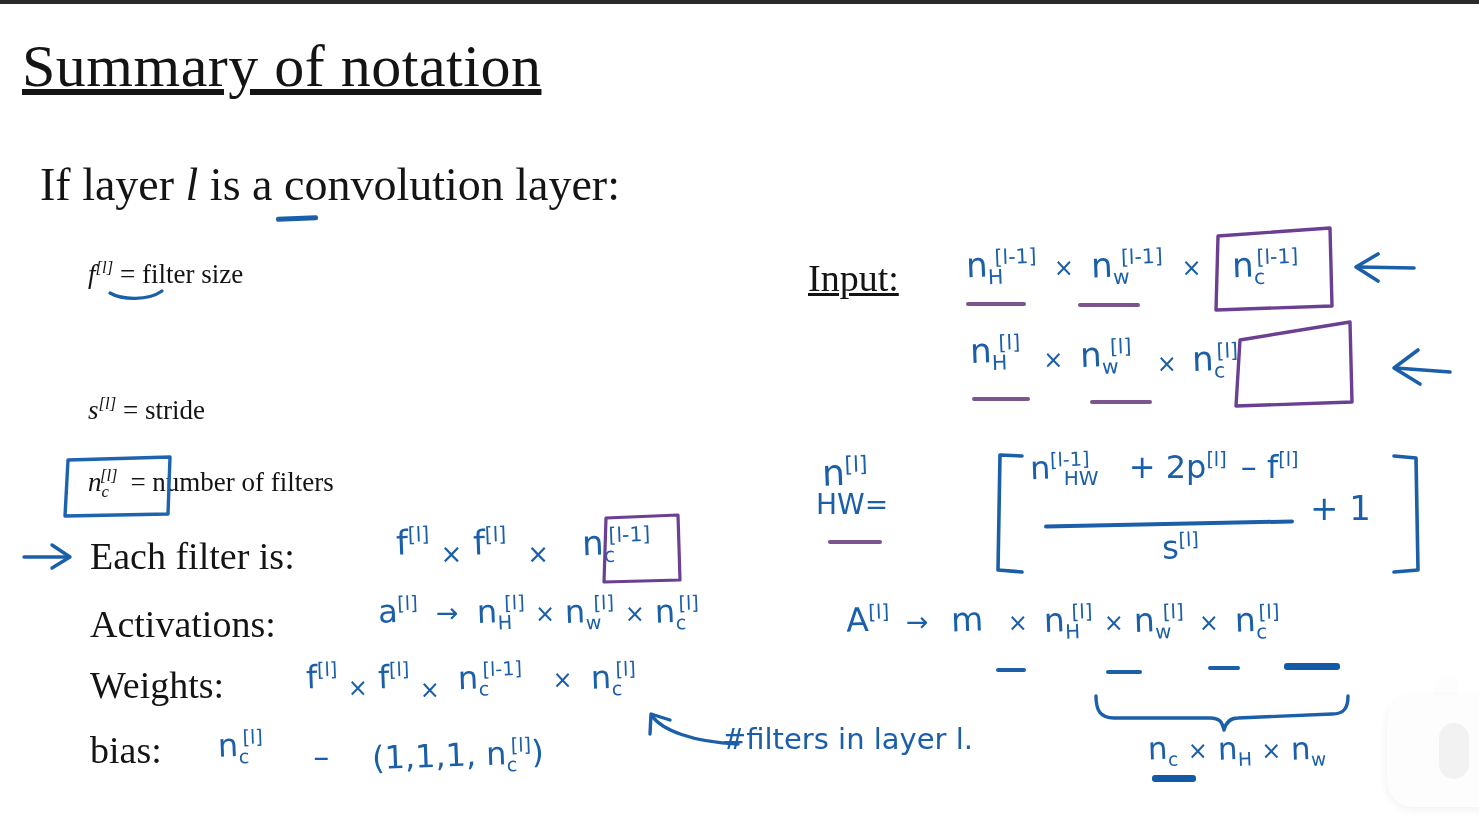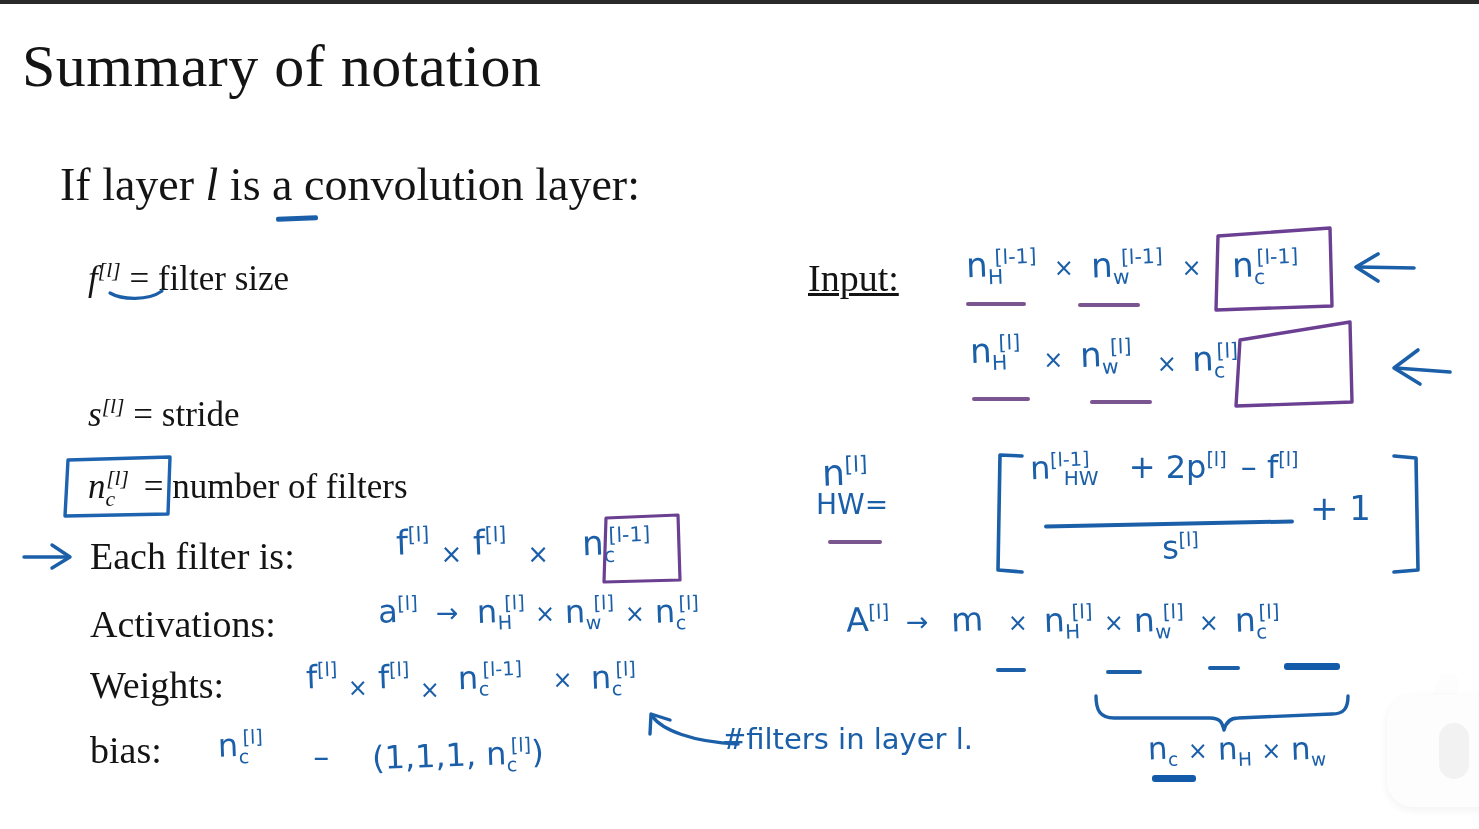--- a/index.html
+++ b/index.html
@@ -28,27 +28,28 @@
   .printed {
     position: absolute;
     white-space: nowrap;
     color: #141414;
     font-family: "Liberation Serif", "DejaVu Serif", serif;
   }
   #title {
     left: 22px; top: 32px;
     font-size: 60px;
     letter-spacing: 0.5px;
+    text-decoration: underline;
   }
   #subtitle {
-    left: 60px; top: 158px;
+    left: 40px; top: 158px;
     font-size: 46px;
   }
   .var-line {
-    font-size: 35px;
+    font-size: 27px;
   }
   .mathvar {
     font-style: italic;
     font-family: "Liberation Serif", "DejaVu Serif", serif;
   }
   .sup {
     font-size: 0.62em;
     vertical-align: super;
     font-style: italic;
   }

